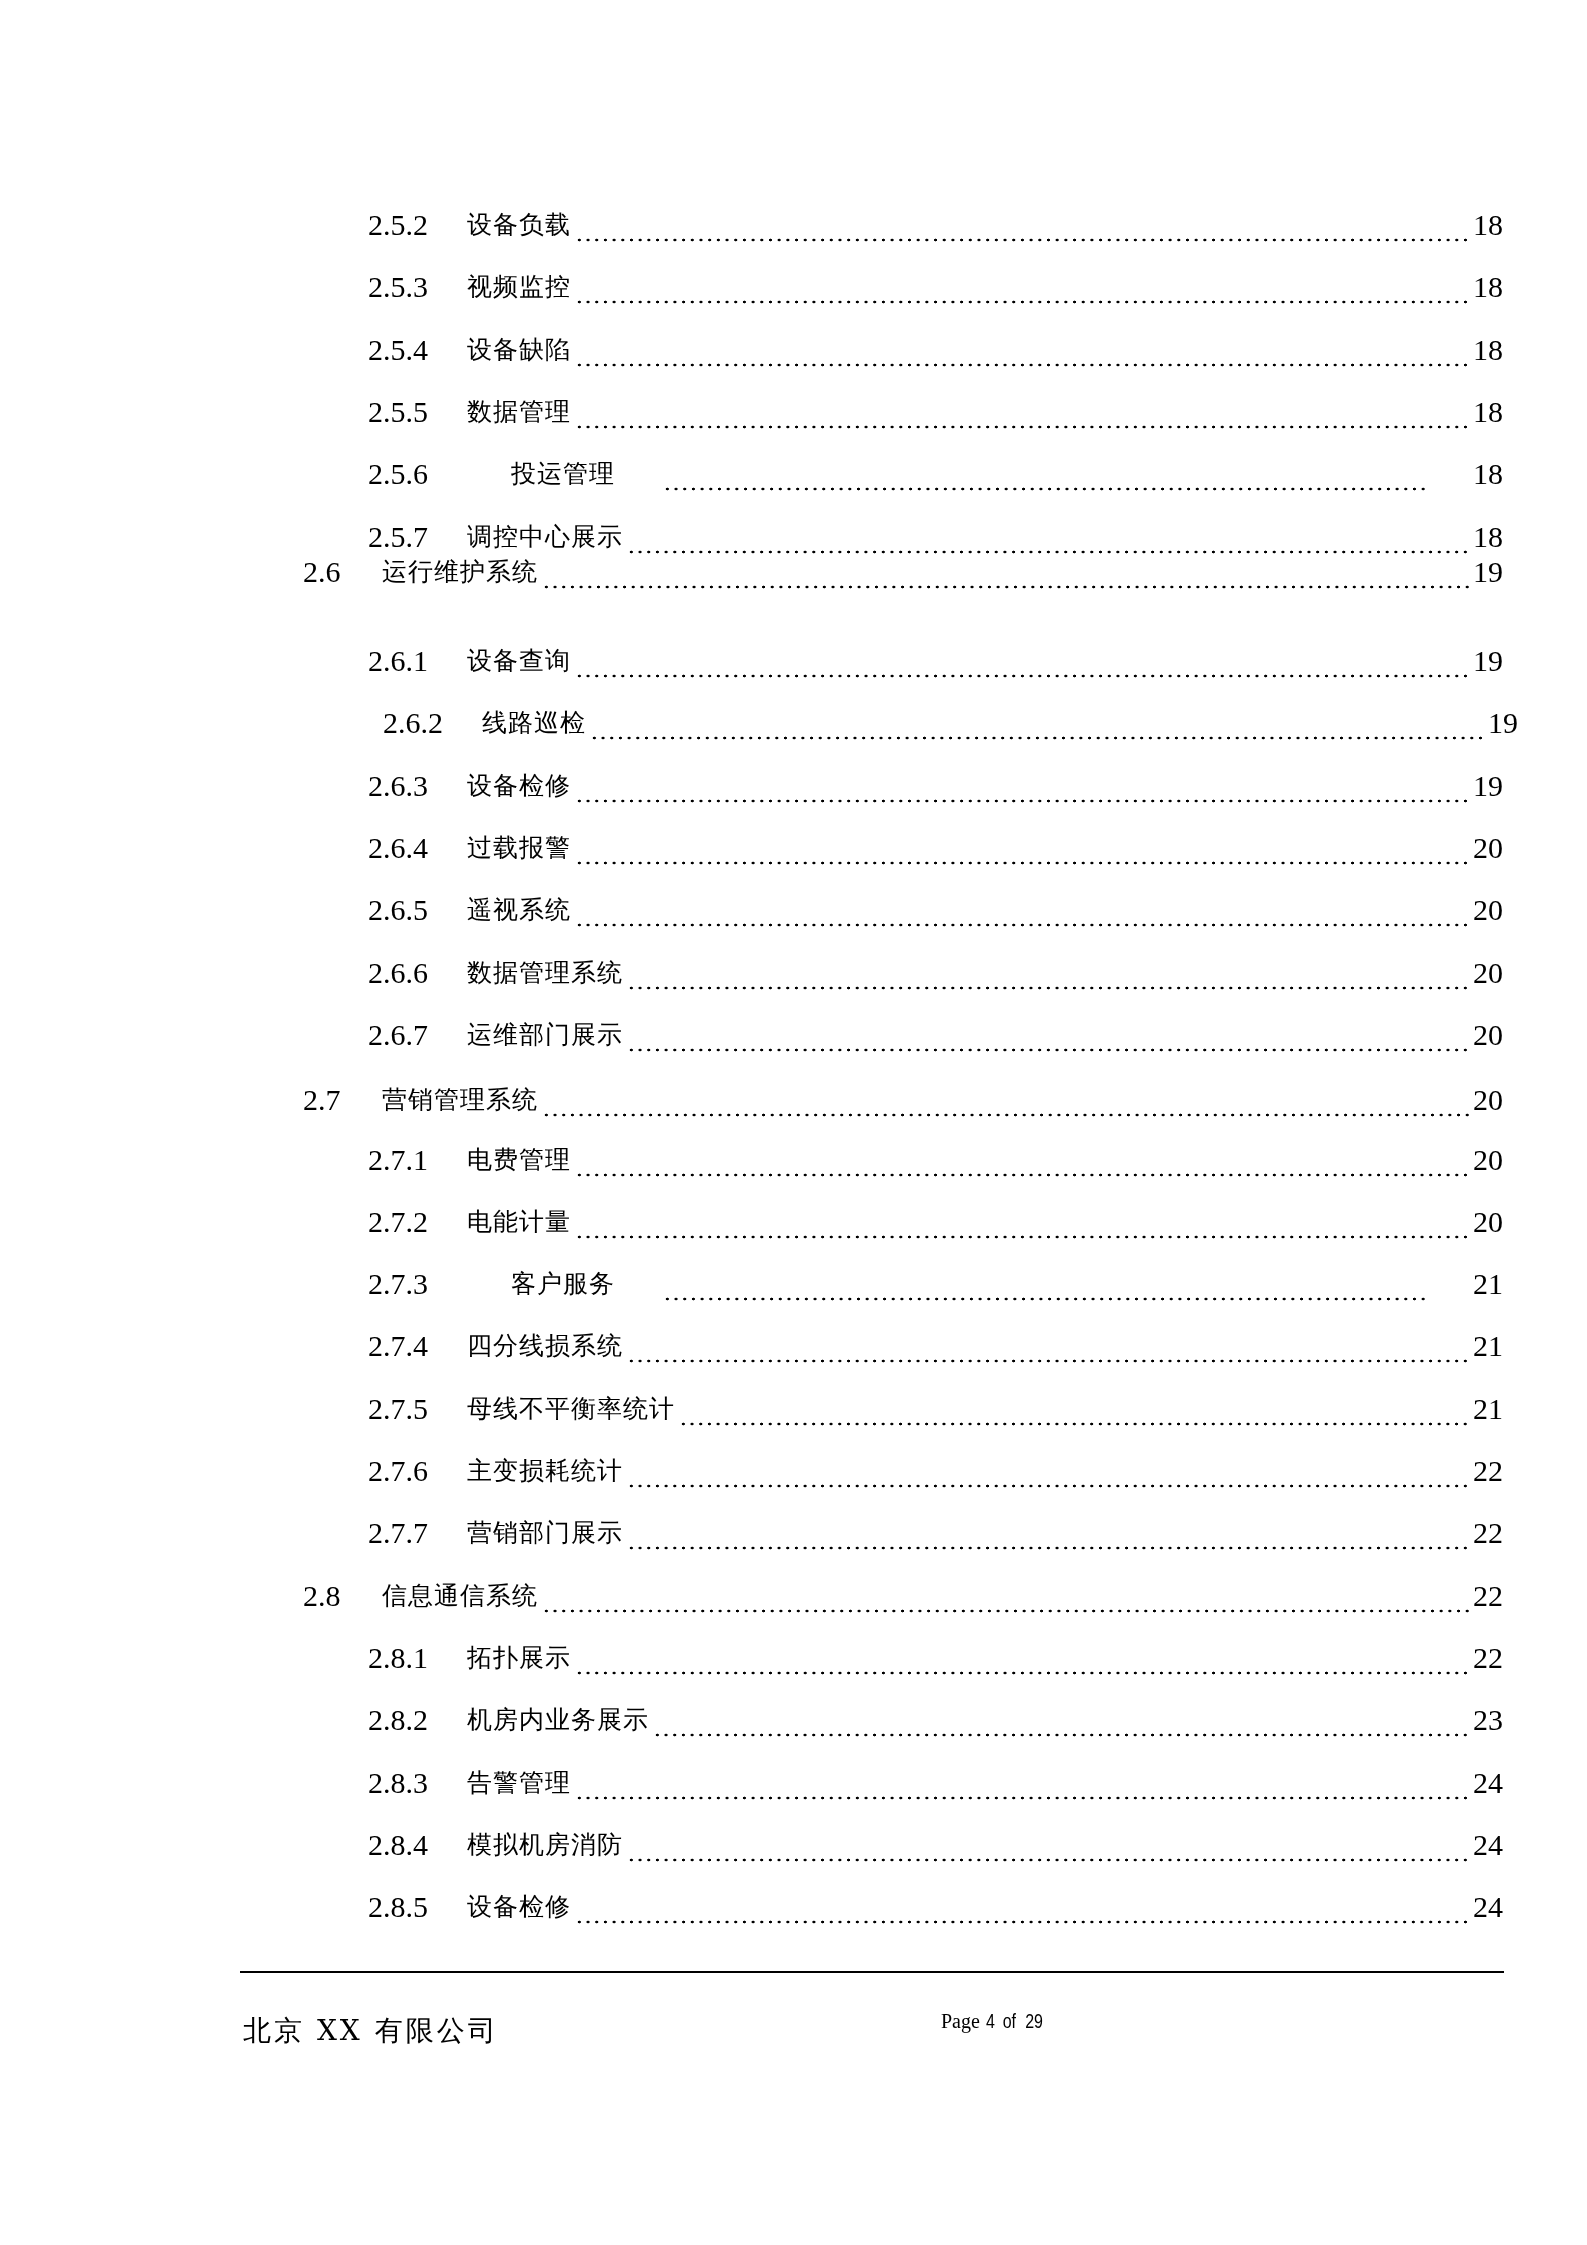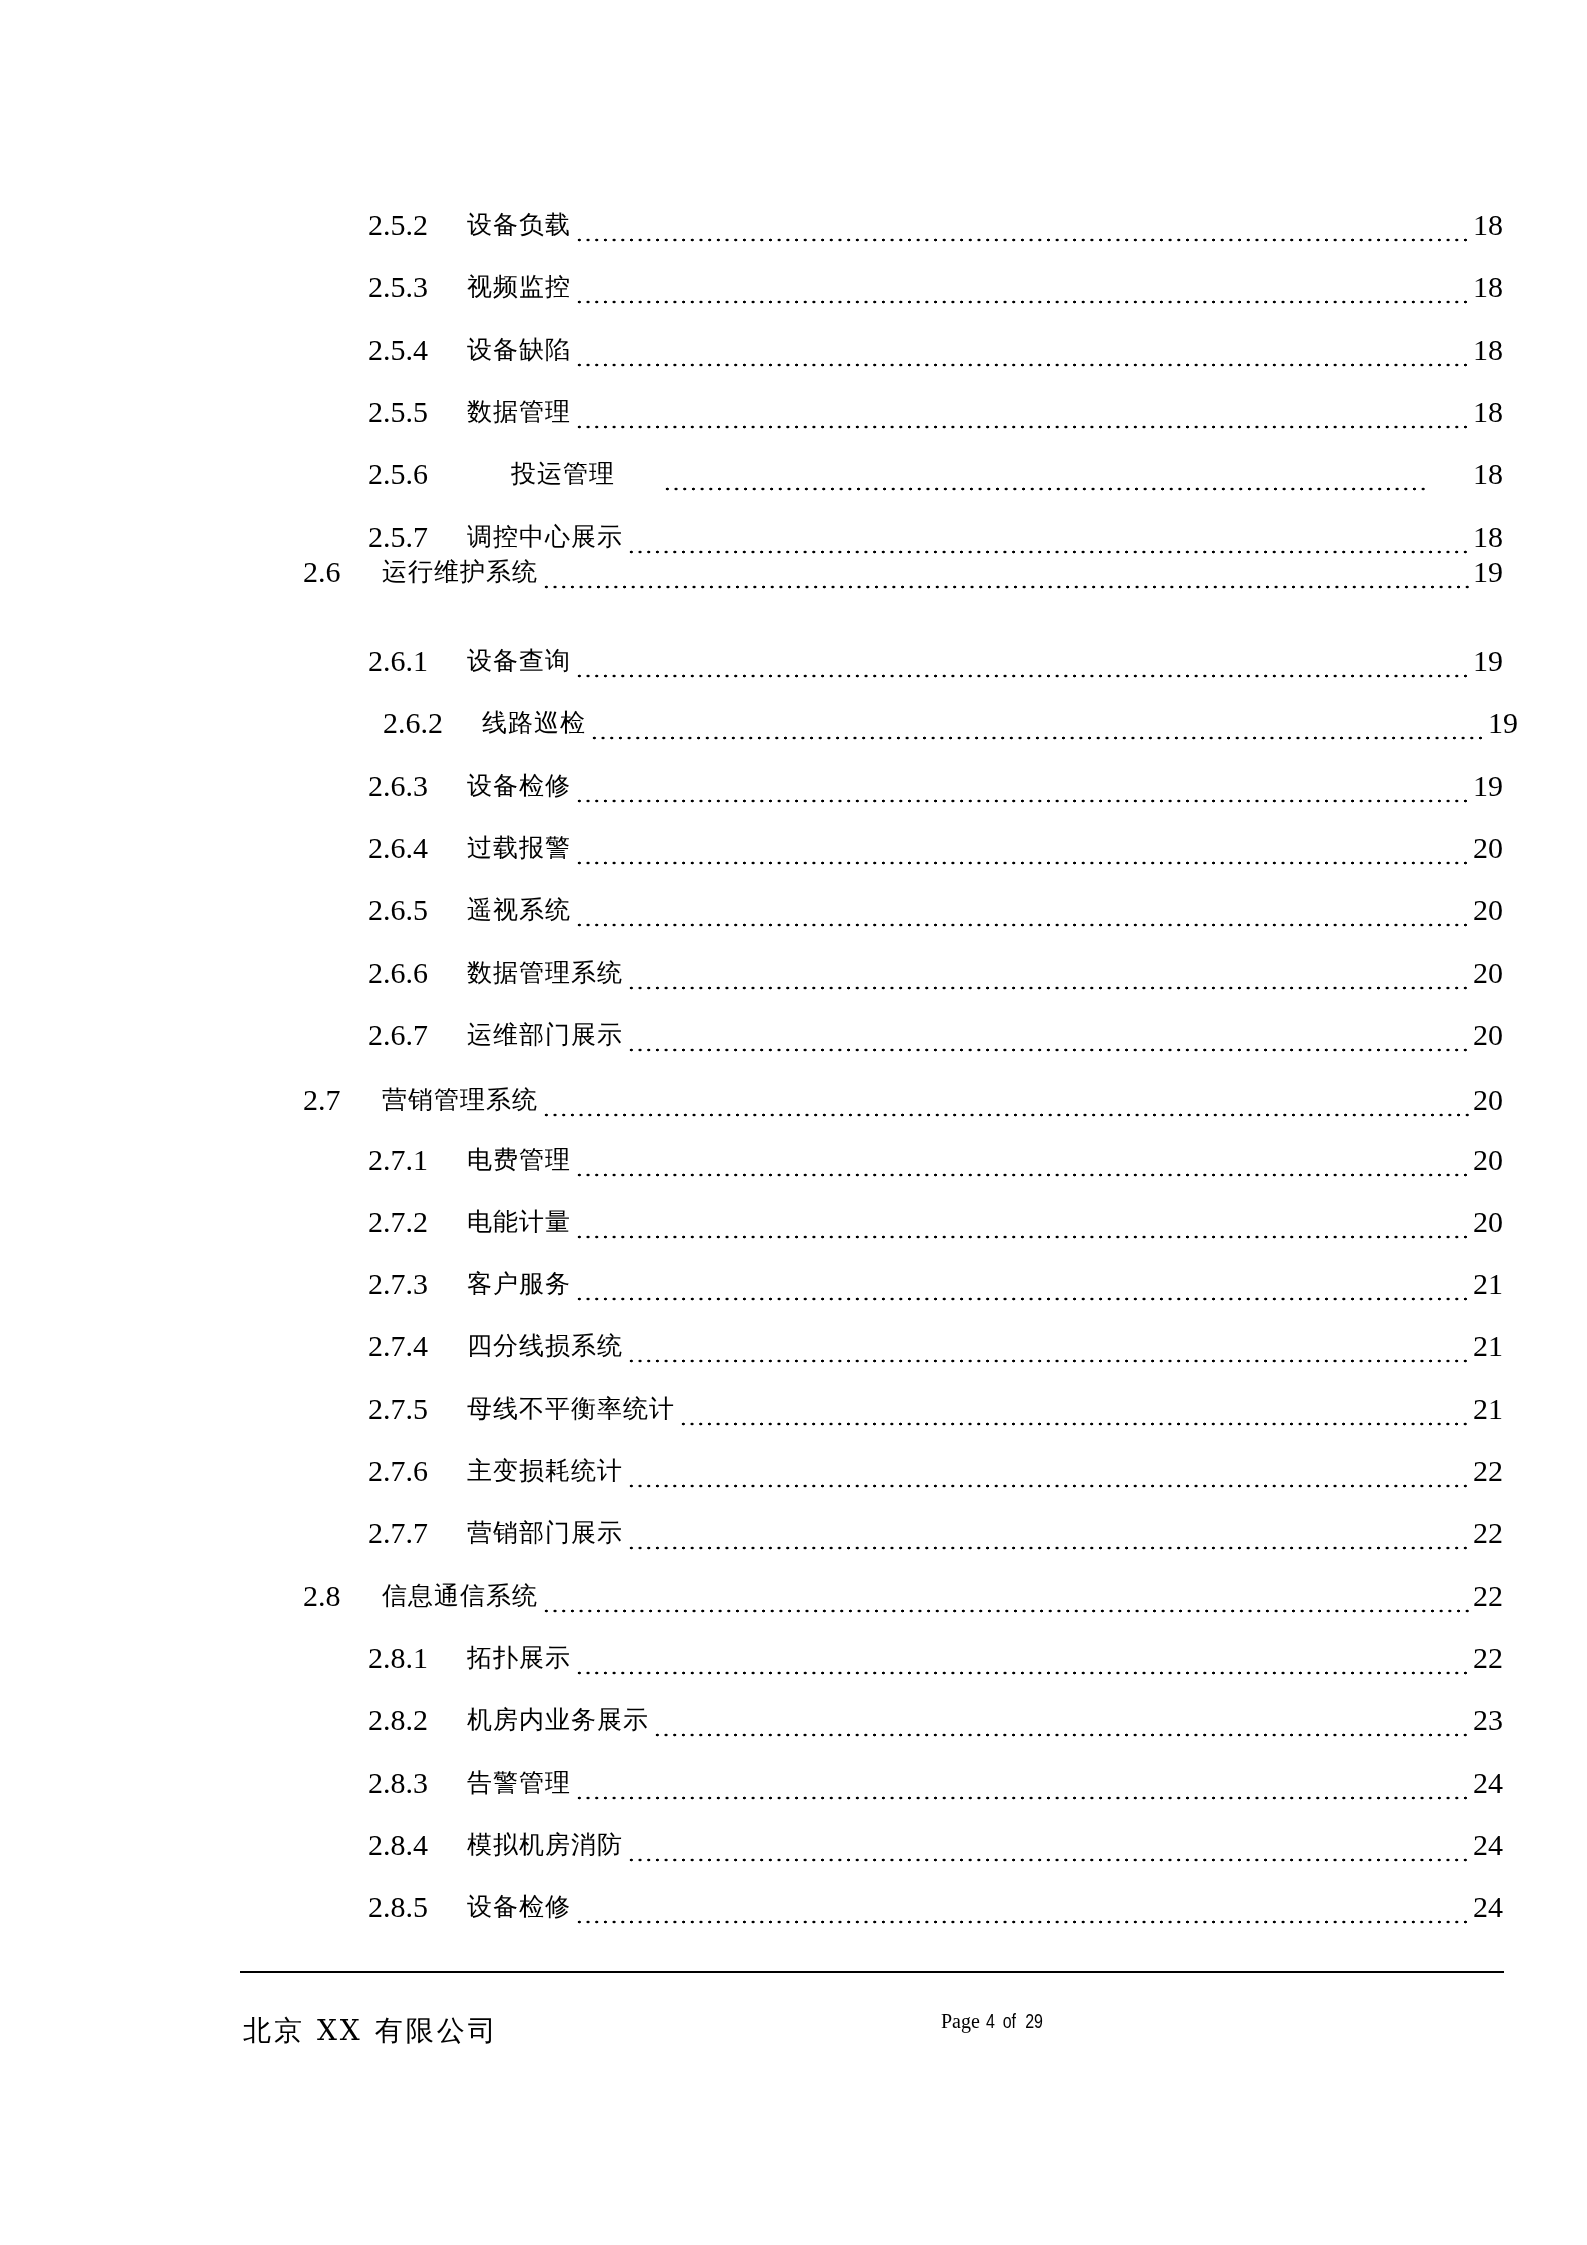--- a/index.html
+++ b/index.html
@@ -128,21 +128,21 @@
       <span class="toc-title">电费管理</span>
       <span class="toc-leader"></span>
       <span class="toc-page">20</span>
     </div>
     <div class="toc-row l3" style="top: 1201.8px;">
       <span class="toc-num">2.7.2</span>
       <span class="toc-title">电能计量</span>
       <span class="toc-leader"></span>
       <span class="toc-page">20</span>
     </div>
-    <div class="toc-row l3" style="top: 1264.1px;">
+    <div class="toc-row l3" style="top: 1264.1px; gap: 44px;">
       <span class="toc-num">2.7.3</span>
       <span class="toc-title">客户服务</span>
       <span class="toc-leader"></span>
       <span class="toc-page">21</span>
     </div>
     <div class="toc-row l3" style="top: 1326.4px;">
       <span class="toc-num">2.7.4</span>
       <span class="toc-title">四分线损系统</span>
       <span class="toc-leader"></span>
       <span class="toc-page">21</span>

